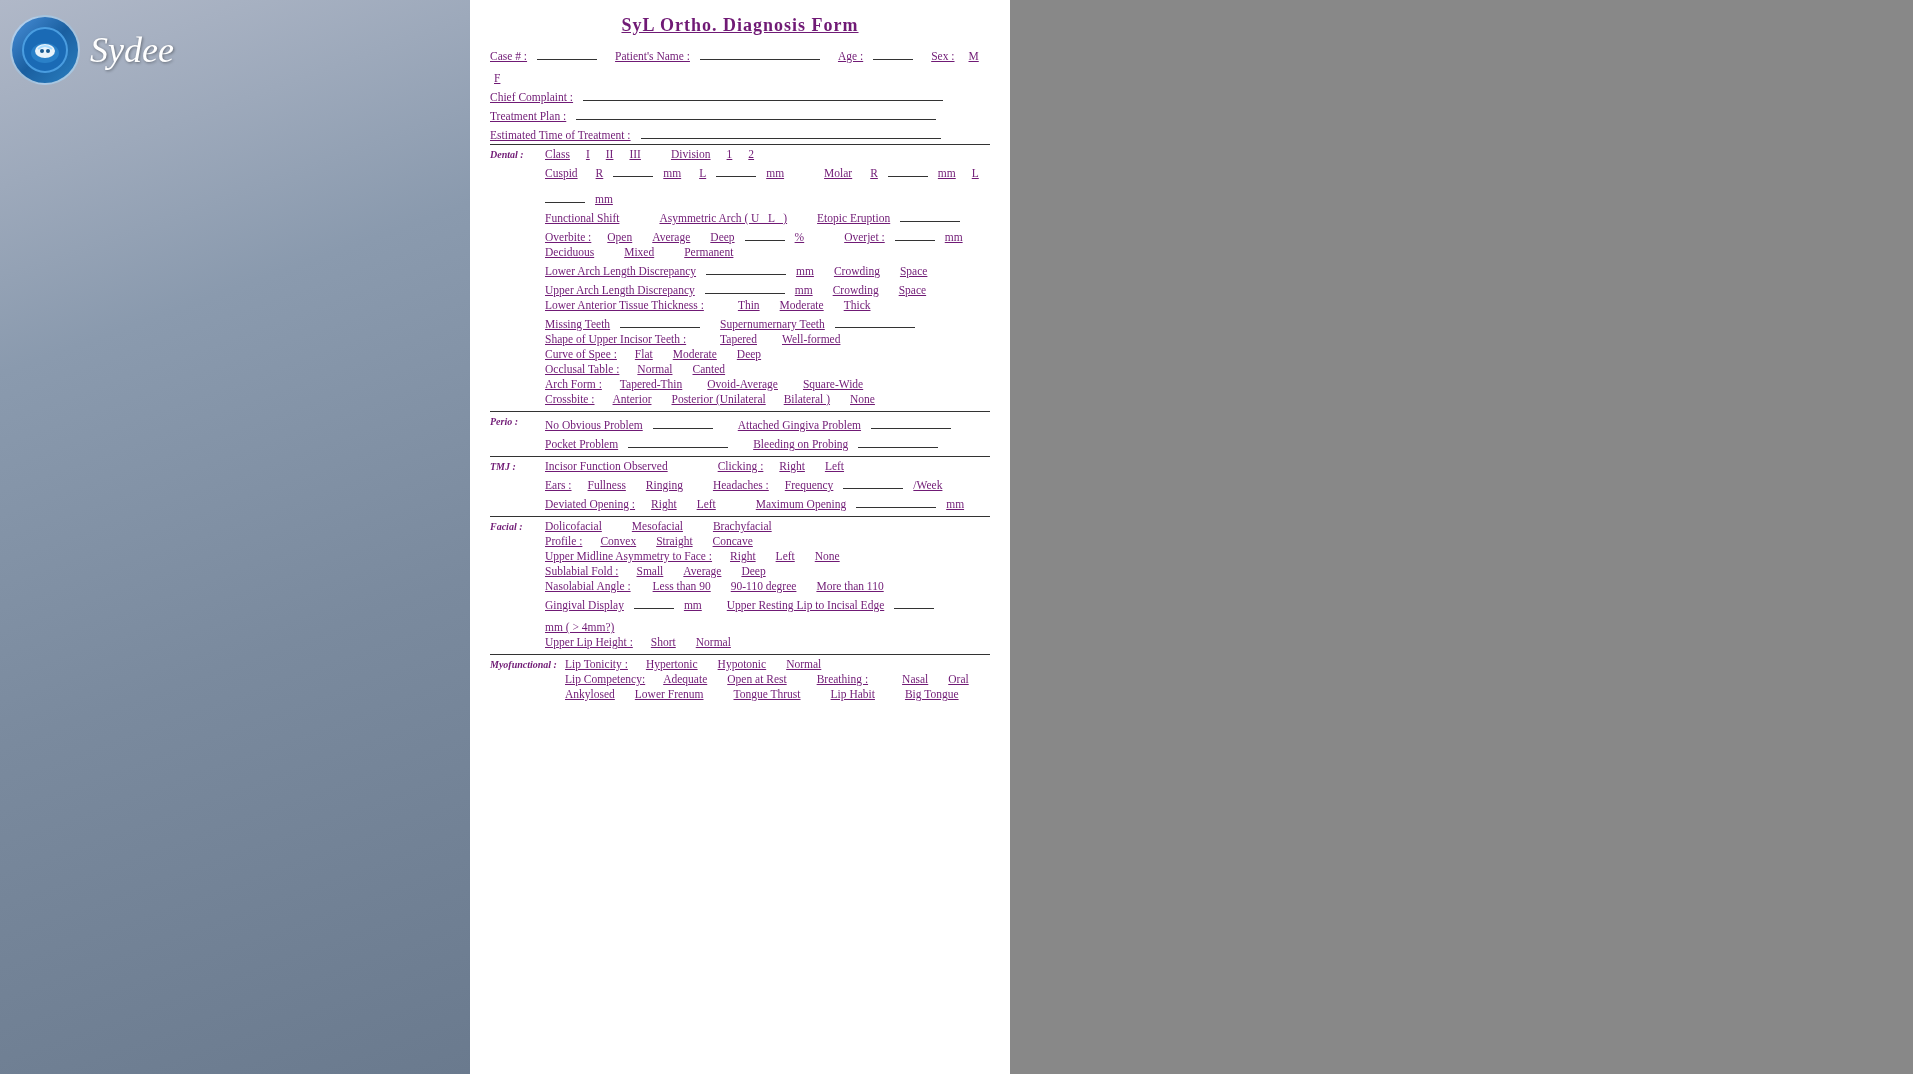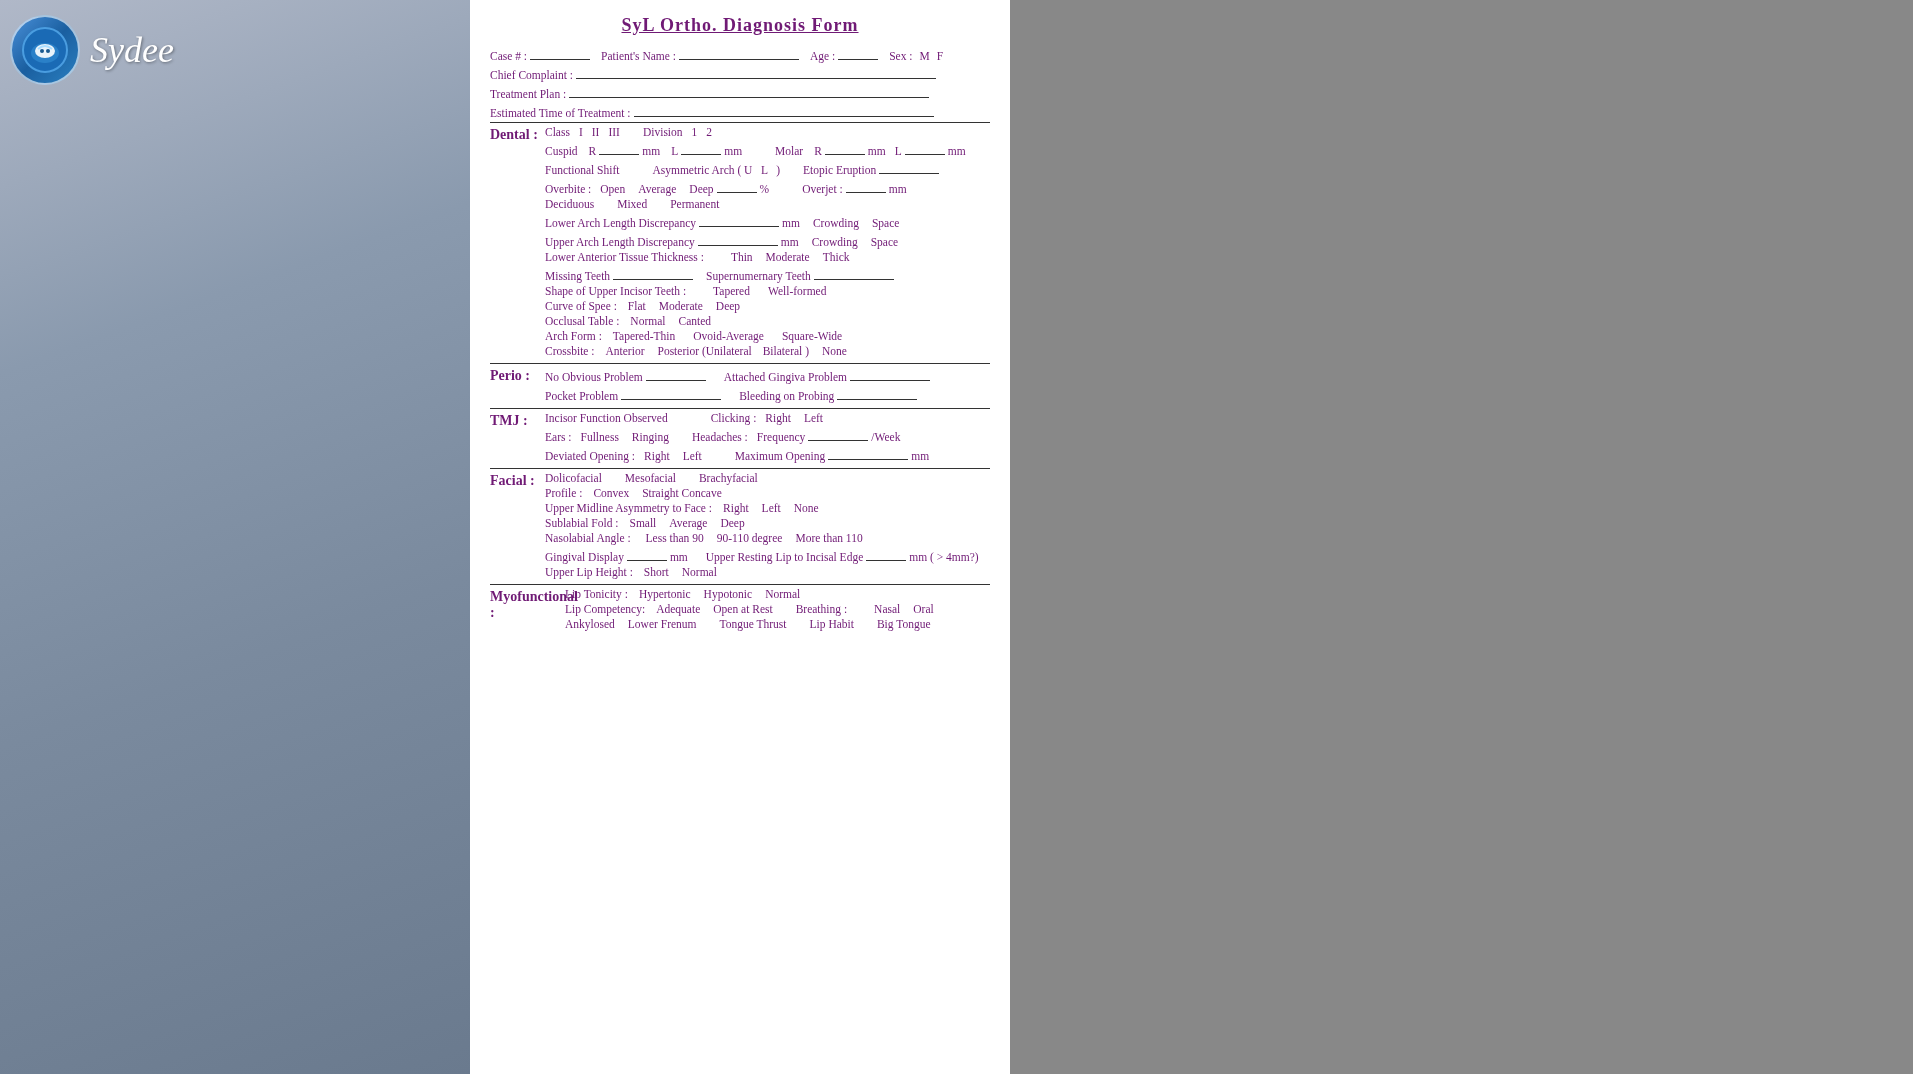--- a/index.html
+++ b/index.html
@@ -93,46 +93,48 @@
       border: none;
       border-top: 1px solid #333;
       margin: 3px 0;
     }
 
     .row {
       display: flex;
       align-items: baseline;
       margin-bottom: 3px;
       flex-wrap: wrap;
-      gap: 3px;
+      gap: 10px;
       padding-left: 0;
+      text-decoration: underline;
     }
 
     .option {
       font-size: 11.5px;
       white-space: nowrap;
     }
     .w40 { min-width: 40px; }
     .w60 { min-width: 60px; }
     .w80 { min-width: 80px; }
     .w100 { min-width: 100px; }
     .w120 { min-width: 120px; }
 
     .section-row {
       display: flex;
       align-items: flex-start;
       margin-bottom: 2px;
     }
 
     .section-key {
-      font-size: 14px;
+      font-size: 10px;
       font-weight: bold;
       width: 55px;
       flex-shrink: 0;
       padding-top: 1px;
+      font-style: italic;
     }
 
     .section-content {
       flex: 1;
     }
 
     
     .right-area {
       flex: 1;
       background: #888;
@@ -380,21 +382,21 @@
       <div class="row">
         <span class="option">Dolicofacial</span>
         <span class="option" style="margin-left:20px;">Mesofacial</span>
         <span class="option" style="margin-left:20px;">Brachyfacial</span>
       </div>
 
       <div class="row">
         <span class="option">Profile :</span>
         <span class="option" style="margin-left:8px;">Convex</span>
         <span class="option" style="margin-left:10px;">Straight</span>
-        <span class="option" style="margin-left:0;">Concave</span>
+        <span class="option" style="margin-left:10px;">Concave</span>
       </div>
 
       <div class="row">
         <span class="option">Upper Midline Asymmetry to Face :</span>
         <span class="option" style="margin-left:8px;">Right</span>
         <span class="option" style="margin-left:10px;">Left</span>
         <span class="option" style="margin-left:10px;">None</span>
       </div>
 
       <div class="row">

